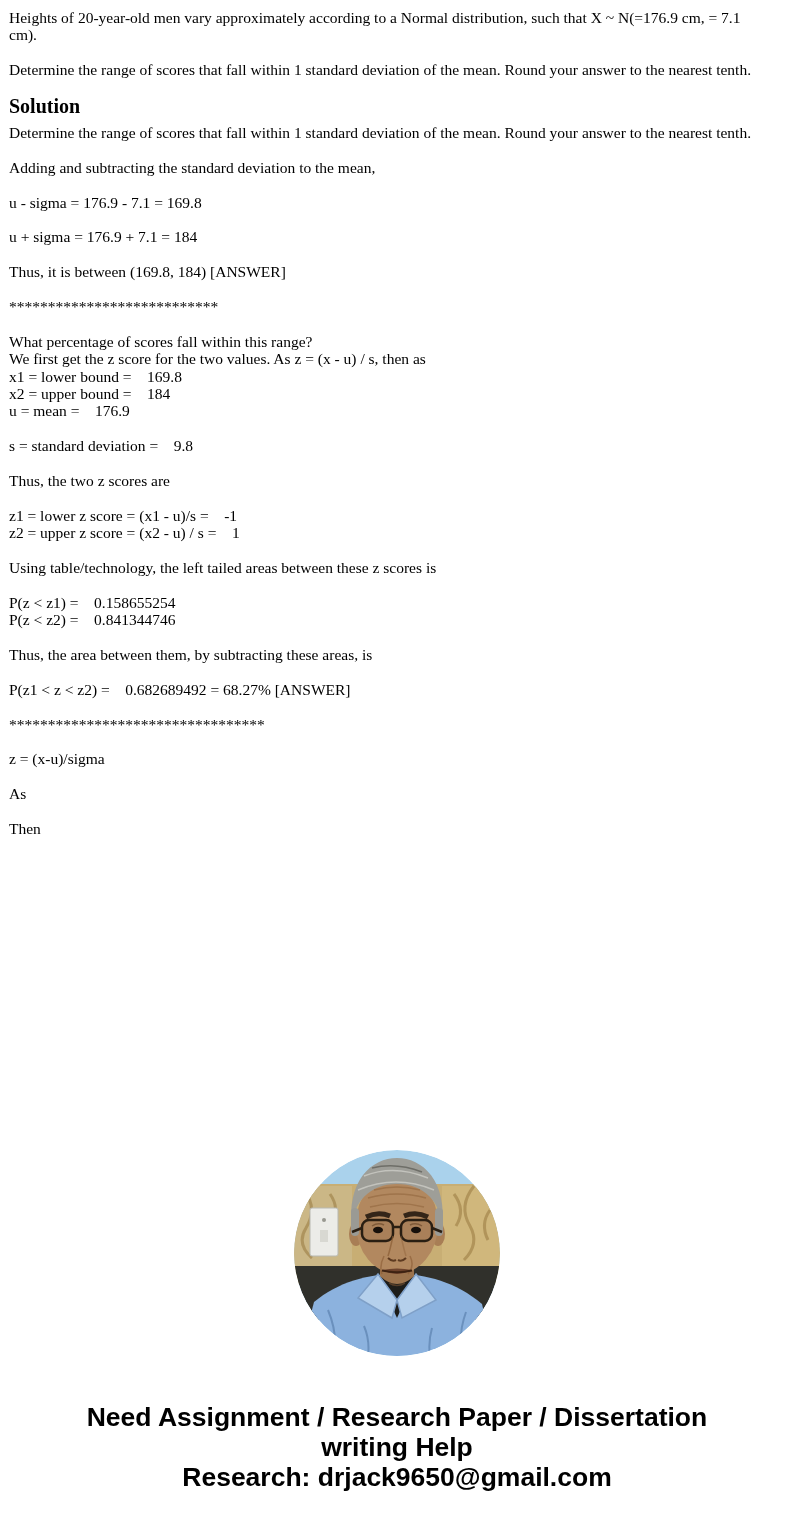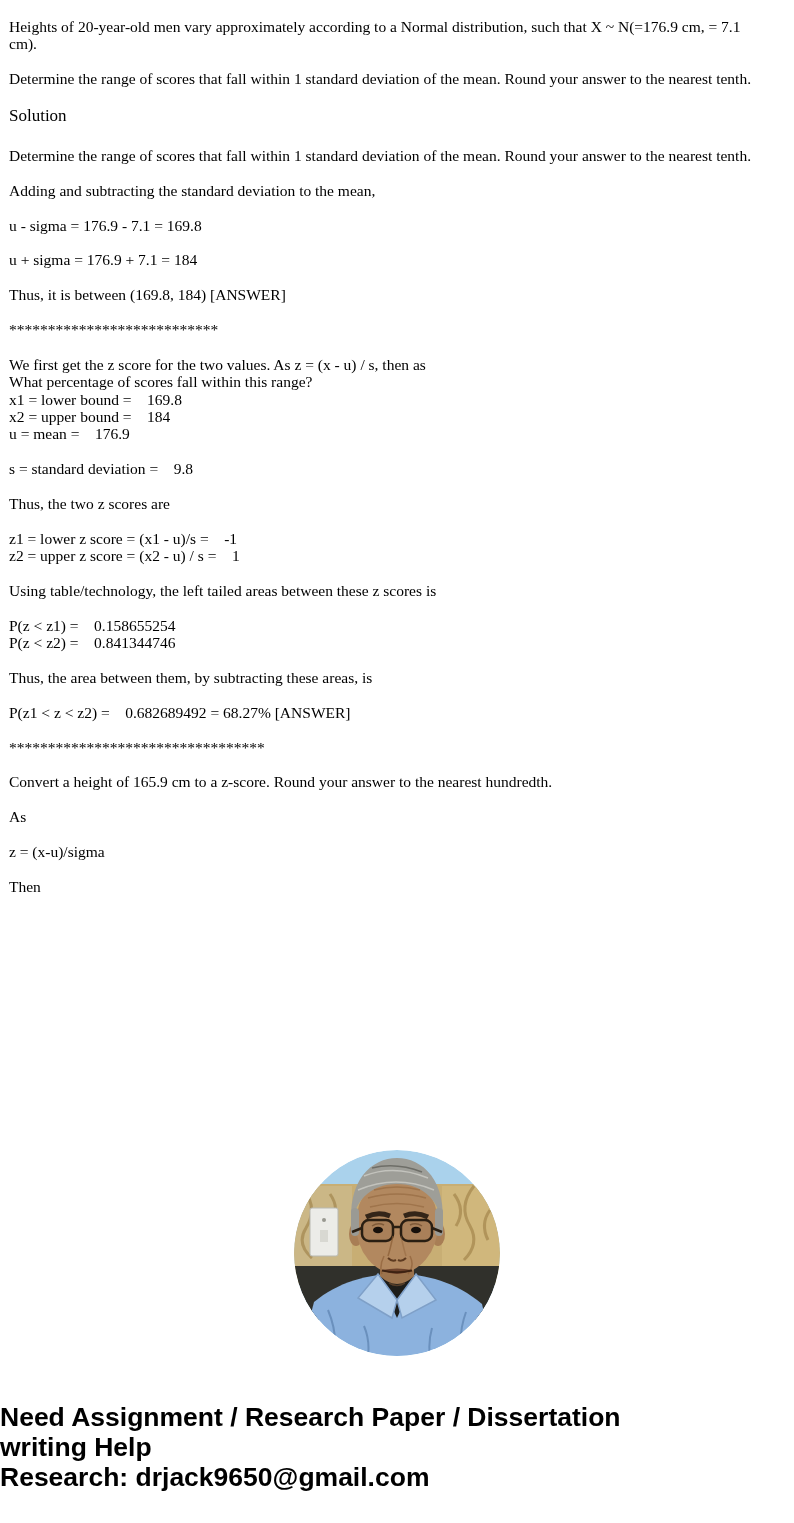--- a/index.html
+++ b/index.html
@@ -8,50 +8,51 @@
     height: 1523px;
     background: #ffffff;
     color: #000000;
     position: relative;
     overflow: hidden;
     font-family: "Liberation Serif", serif;
   }
   .doc {
     box-sizing: border-box;
     width: 794px;
-    padding: 18px 10px 0 9px;
+    padding: 9px 10px 0 9px;
     font-size: 15.5px;
     line-height: 17.4px;
   }
   .para {
     margin: 0 0 17.4px 0;
     white-space: pre-wrap;
   }
   .heading {
-    font-size: 17px;
-    font-weight: 400;
+    font-size: 20px;
+    font-weight: 700;
     line-height: 21px;
-    margin: 4px 0 21px 0;
+    margin: 4px 0 7px 0;
   }
   .line { white-space: pre-wrap; }
   .avatar {
     position: absolute;
     top: 1150px;
     left: 294px;
     width: 206px;
     height: 206px;
     border-radius: 50%;
     overflow: hidden;
   }
   .avatar svg { display: block; }
   .footer {
     position: absolute;
     top: 1402px;
     left: 0;
     width: 794px;
+    text-align: center;
     font-family: "Liberation Sans", sans-serif;
     font-weight: 700;
     font-size: 26.5px;
     line-height: 30px;
     color: #000000;
   }
 </style>
 </head>
 <body>
 
@@ -59,32 +60,31 @@
     <div class="para">Heights of 20-year-old men vary approximately according to a Normal distribution, such that X ~ N(=176.9 cm, = 7.1
 cm).</div>
     <div class="para">Determine the range of scores that fall within 1 standard deviation of the mean. Round your answer to the nearest tenth.</div>
     <div class="heading">Solution</div>
     <div class="para">Determine the range of scores that fall within 1 standard deviation of the mean. Round your answer to the nearest tenth.</div>
     <div class="para">Adding and subtracting the standard deviation to the mean,</div>
     <div class="para">u - sigma = 176.9 - 7.1 = 169.8</div>
     <div class="para">u + sigma = 176.9 + 7.1 = 184</div>
     <div class="para">Thus, it is between (169.8, 184) [ANSWER]</div>
     <div class="para">***************************</div>
-    <div class="para"><div class="line">We first get the z score for the two values. As z = (x - u) / s, then as</div><div class="line">What percentage of scores fall within this range?</div><div class="line">x1 = lower bound =    169.8</div><div class="line">x2 = upper bound =    184</div><div class="line">u = mean =    176.9</div></div>
+    <div class="para"><div class="line">What percentage of scores fall within this range?</div><div class="line">We first get the z score for the two values. As z = (x - u) / s, then as</div><div class="line">x1 = lower bound =    169.8</div><div class="line">x2 = upper bound =    184</div><div class="line">u = mean =    176.9</div></div>
     <div class="para">s = standard deviation =    9.8</div>
     <div class="para">Thus, the two z scores are</div>
     <div class="para"><div class="line">z1 = lower z score = (x1 - u)/s =    -1</div><div class="line">z2 = upper z score = (x2 - u) / s =    1</div></div>
     <div class="para">Using table/technology, the left tailed areas between these z scores is</div>
     <div class="para"><div class="line">P(z &lt; z1) =    0.158655254</div><div class="line">P(z &lt; z2) =    0.841344746</div></div>
     <div class="para">Thus, the area between them, by subtracting these areas, is</div>
     <div class="para">P(z1 &lt; z &lt; z2) =    0.682689492 = 68.27% [ANSWER]</div>
     <div class="para">*********************************</div>
-    <div class="para">Convert a height of 165.9 cm to a z-score. Round your answer to the nearest hundredth.</div>
+    <div class="para">z = (x-u)/sigma</div>
     <div class="para">As</div>
-    <div class="para">z = (x-u)/sigma</div>
     <div class="para">Then</div>
   </div>
 
 <div class="avatar">
   <svg viewBox="0 0 206 206" width="206" height="206" aria-hidden="true">
     <defs>
         <clipPath id="circ">
           <circle cx="103" cy="103" r="103"></circle>
         </clipPath>
       </defs>

